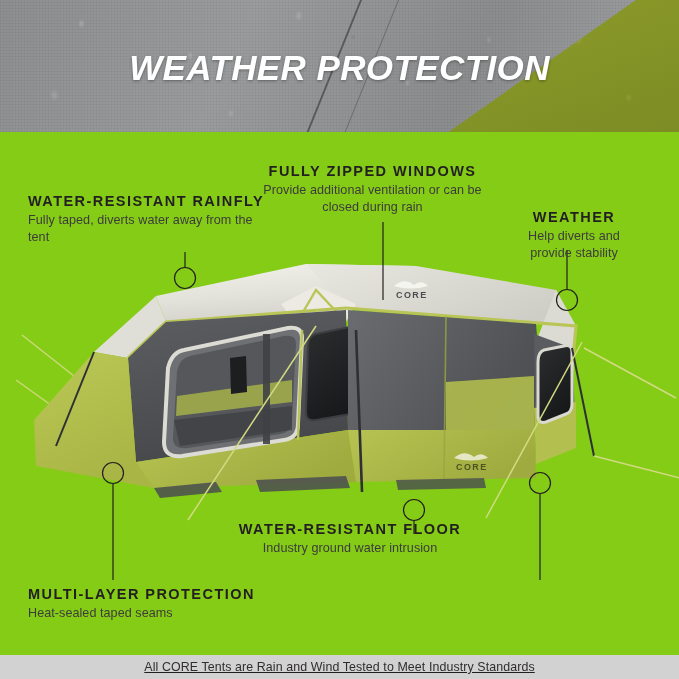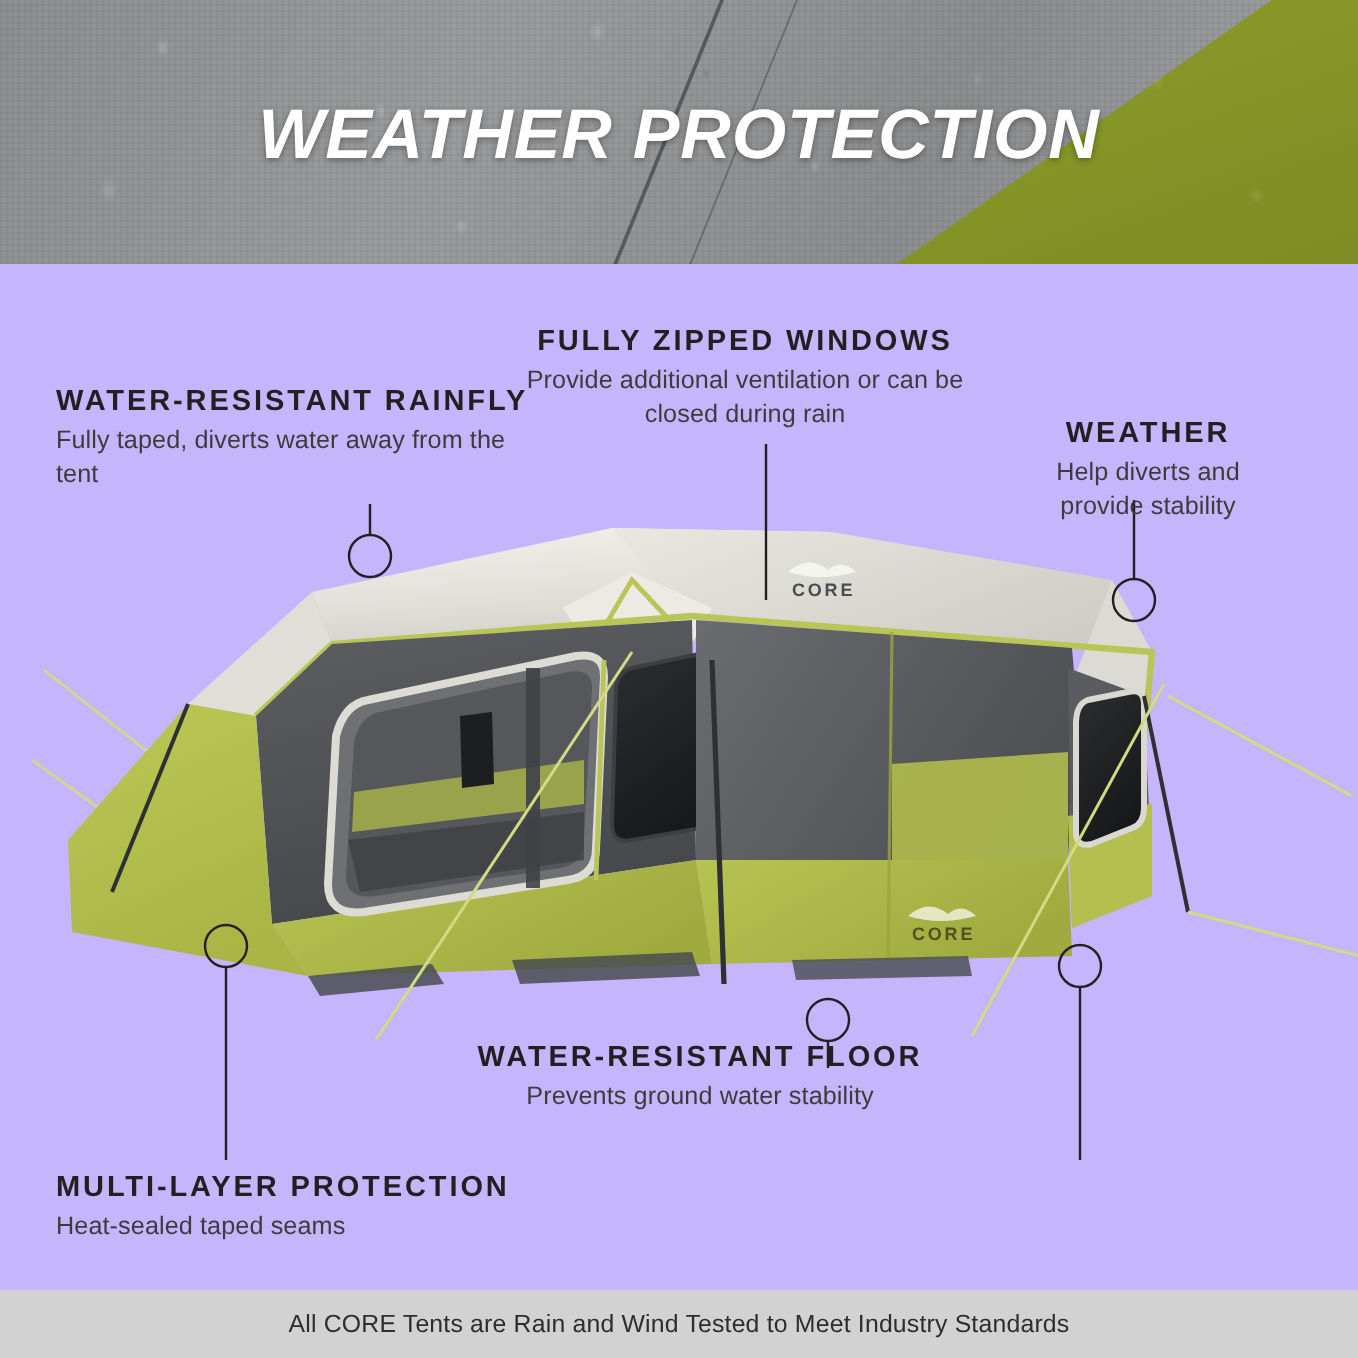--- a/index.html
+++ b/index.html
@@ -1,21 +1,21 @@
 <!DOCTYPE html>
 <html><head>
 <meta charset="utf-8">
 <style>
   html,body{margin:0;padding:0;background:#fff;}
   body{
     width:679px;height:679px;overflow:hidden;
     font-family:"Liberation Sans","DejaVu Sans",sans-serif;
     color:#231f20;
   }
-  .page{position:relative;width:679px;height:679px;background:#c4b5fd;}
+  .page{position:relative;width:679px;height:679px;background:#84cc16;}
 
   
   .banner{position:absolute;left:0;top:0;width:679px;height:132px;overflow:hidden;background:#8f8f8f;}
   .banner-gray{
     position:absolute;inset:0;
     background:
       radial-gradient(ellipse 5px 7px at 12% 18%, rgba(255,255,255,.22), rgba(255,255,255,0) 70%),
       radial-gradient(ellipse 4px 6px at 28% 42%, rgba(255,255,255,.20), rgba(255,255,255,0) 70%),
       radial-gradient(ellipse 6px 8px at 44% 12%, rgba(255,255,255,.18), rgba(255,255,255,0) 70%),
       radial-gradient(ellipse 4px 5px at 60% 63%, rgba(255,255,255,.18), rgba(255,255,255,0) 70%),
@@ -76,22 +76,22 @@
   #callout-fabric{left:352px;top:585px;width:300px;}
 
   
   .leaders{position:absolute;left:0;top:0;width:679px;height:679px;pointer-events:none;}
 
   
   .tent{position:absolute;left:16px;top:230px;width:679px;height:295px;}
 
   
   .footer{
-    position:absolute;left:0;bottom:0;width:679px;height:34px;
-    background:#d2d2d2;display:flex;align-items:center;justify-content:center;
+    position:absolute;left:0;bottom:0;width:679px;height:24px;
+    background:#d2d2d2;display:flex;align-items:center;justify-content:center;text-decoration:underline;
   }
   .footer-text{font-size:12.4px;color:#2f2d2e;letter-spacing:.1px;}
 </style>
 </head>
 <body>
 
 <div class="page">
 
   <div class="banner">
     <div class="banner-gray"></div>
@@ -241,21 +241,21 @@
     <div class="c-sub" style="max-width:122px;margin-left:auto;margin-right:auto;">Help diverts and provide stability</div>
   </div>
 
   <div class="callout ta-left" id="callout-multilayer">
     <div class="c-title">MULTI-LAYER PROTECTION</div>
     <div class="c-sub">Heat-sealed taped seams</div>
   </div>
 
   <div class="callout ta-center" id="callout-floor">
     <div class="c-title">WATER-RESISTANT FLOOR</div>
-    <div class="c-sub">Prevents ground water stability</div>
+    <div class="c-sub">Industry ground water intrusion</div>
   </div>
 
   <div class="callout ta-right" id="callout-fabric">
   </div>
 
   <div class="footer">
     <div class="footer-text">All CORE Tents are Rain and Wind Tested to Meet Industry Standards</div>
   </div>
 
 </div>

